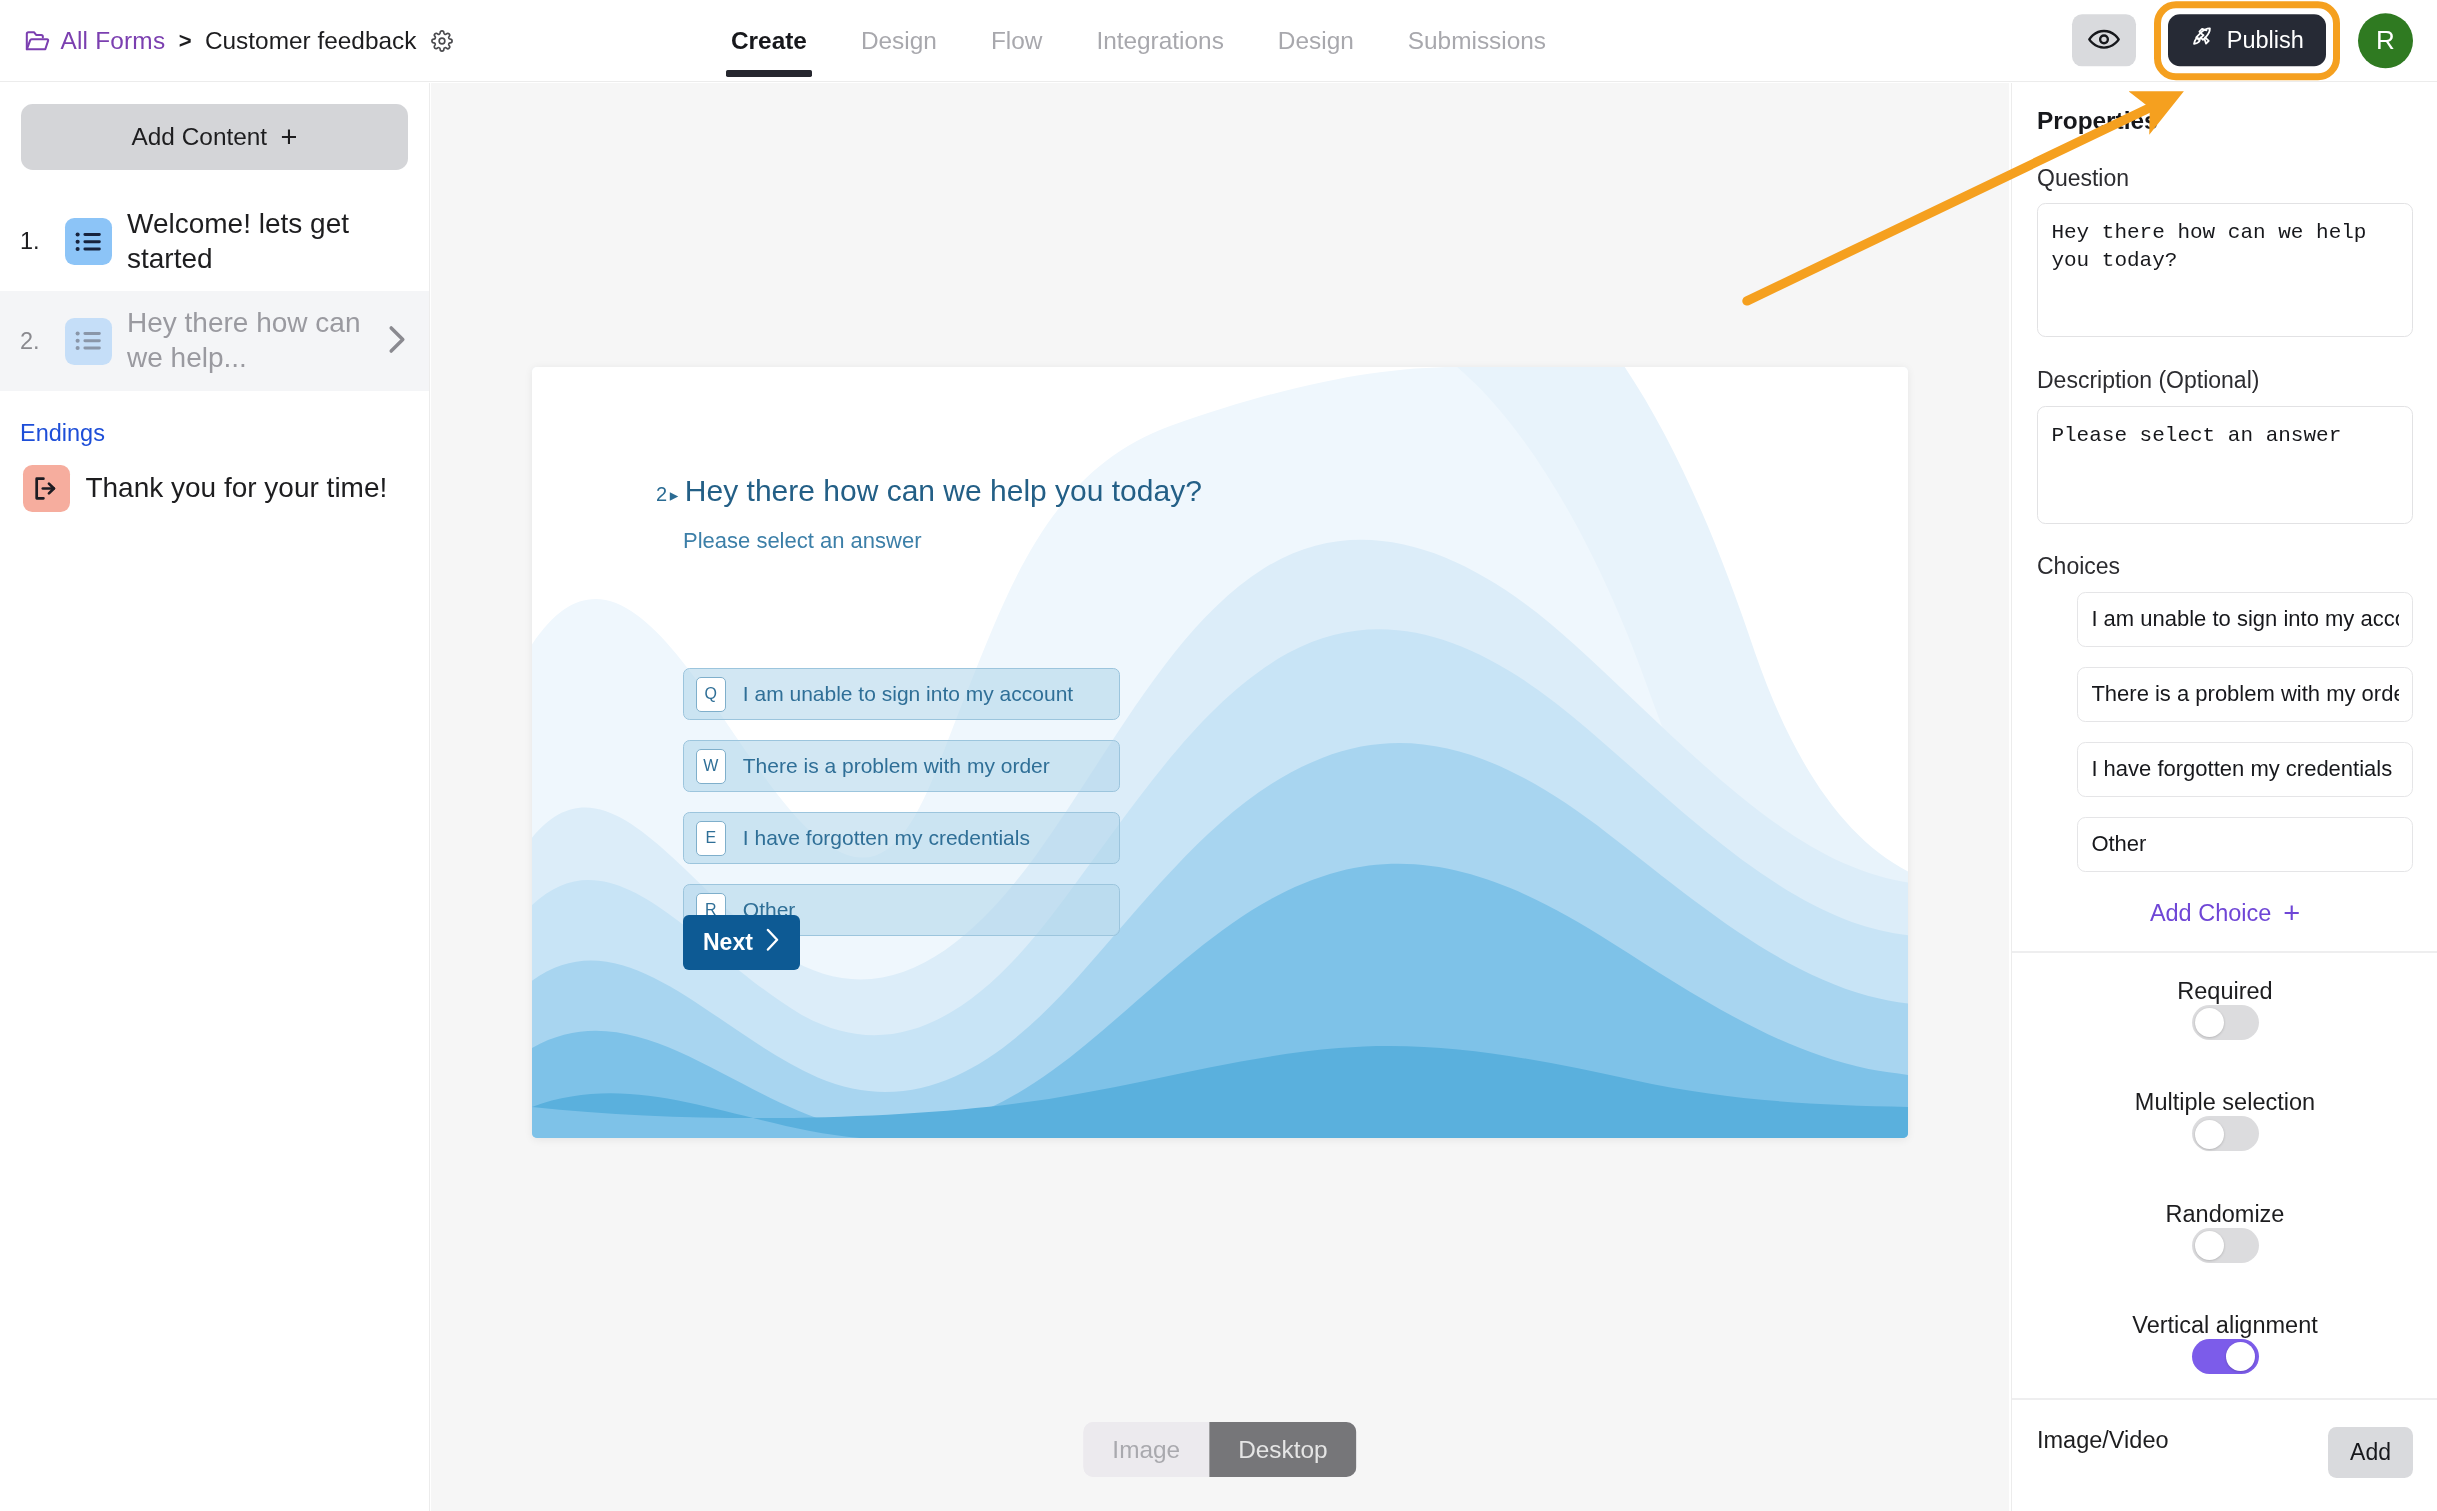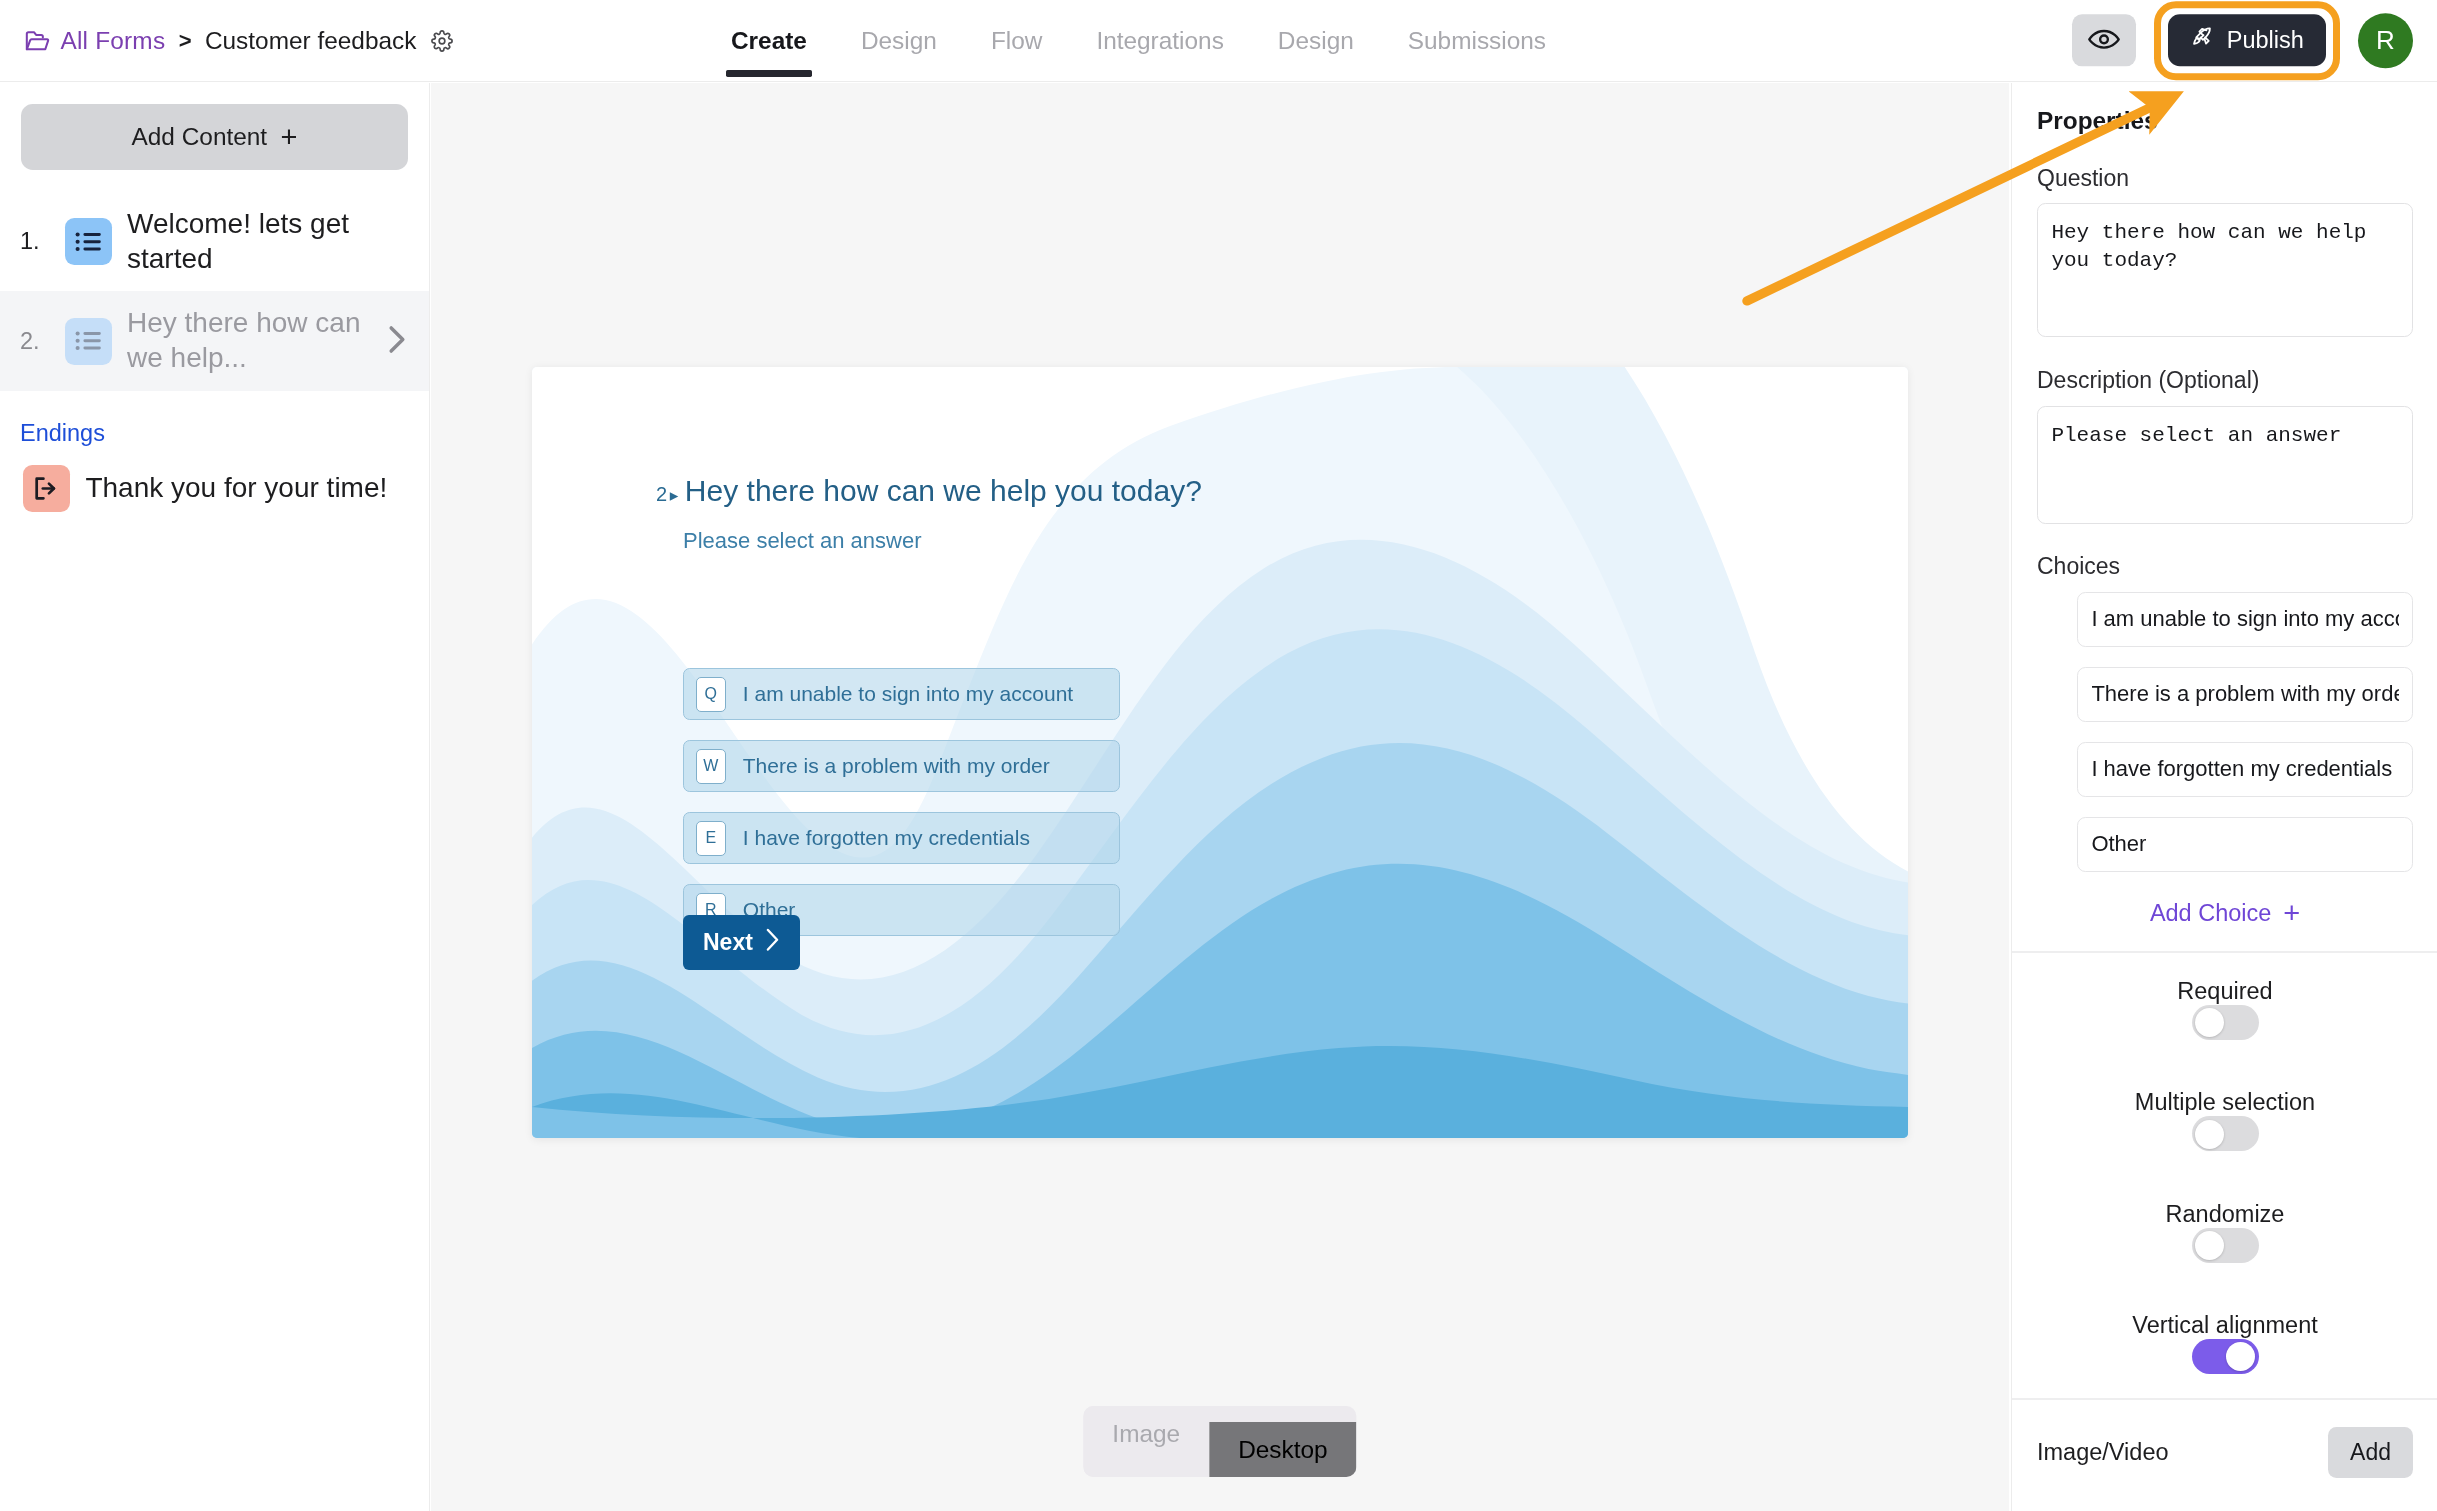--- a/index.html
+++ b/index.html
@@ -144,21 +144,21 @@
   }
 
   .device-toggle {
     position: absolute; left: 50%; transform: translateX(-50%); bottom: 34px;
     display: flex; border-radius: 10px; overflow: hidden; background: #eceaee;
   }
   .device-btn {
     font-size: 24.4px; padding: 13.4px 29px; cursor: pointer; color: #a9a9ae;
     background: #eceaee;
   }
-  .device-btn.active { background: #767679; color: #000000; margin-top: 16px; }
+  .device-btn.active { background: #767679; color: #e5e5e5; }
 
   
   .props {
     position: absolute; left: 2011px; top: 83px; width: 427px; height: 1428px;
     background: #ffffff; border-left: 1.7px solid #ececec;
   }
   .props-title {
     font-size: 24.4px; font-weight: 700; color: #17181c; padding: 23.5px 25px 0 25px;
   }
   .props-body { padding: 0 25px; }
@@ -200,21 +200,21 @@
     position: relative; cursor: pointer; flex: none;
   }
   .switch.on { background: #7c5cea; }
   .switch .knob {
     position: absolute; top: 3.4px; left: 3.4px; width: 29px; height: 29px;
     border-radius: 50%; background: #fff; box-shadow: 0 0.8px 2.5px rgba(0,0,0,.2);
   }
   .switch.on .knob { left: auto; right: 3.4px; }
 
   .media-row {
-    display: flex; align-items: center; justify-content: space-between;
+    display: flex; align-items: flex-start; justify-content: space-between;
     padding: 27px 0 0 0;
   }
   .add-btn {
     background: #d9dadd; border-radius: 8.4px; font-size: 23px; color: #17181c;
     padding: 11.8px 22px; cursor: pointer;
   }
 
   
   .annot { position: absolute; inset: 0; pointer-events: none; }
 </style>

